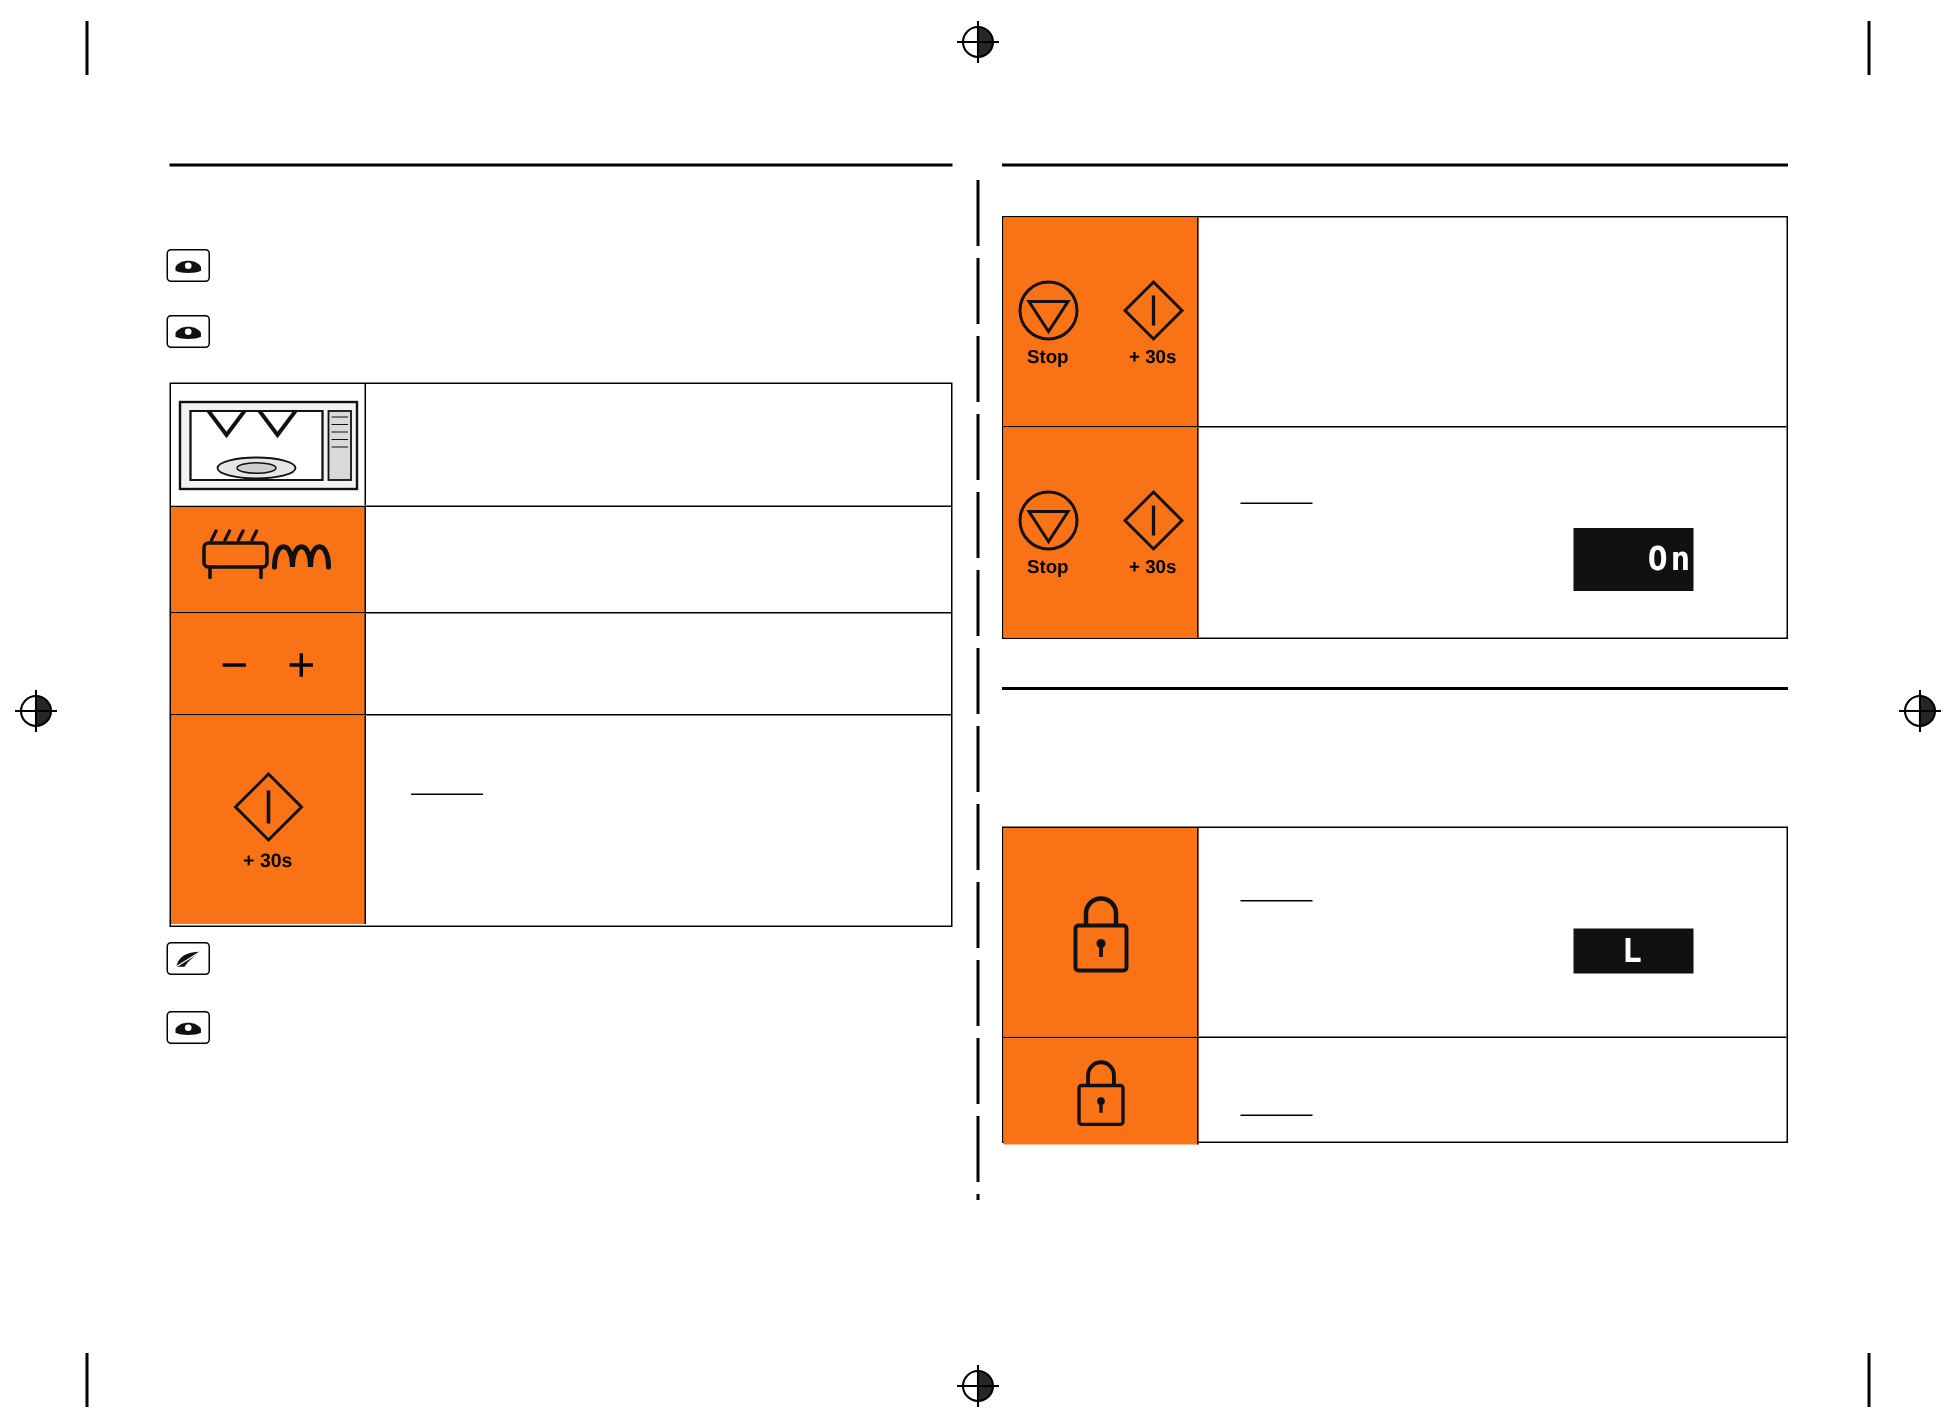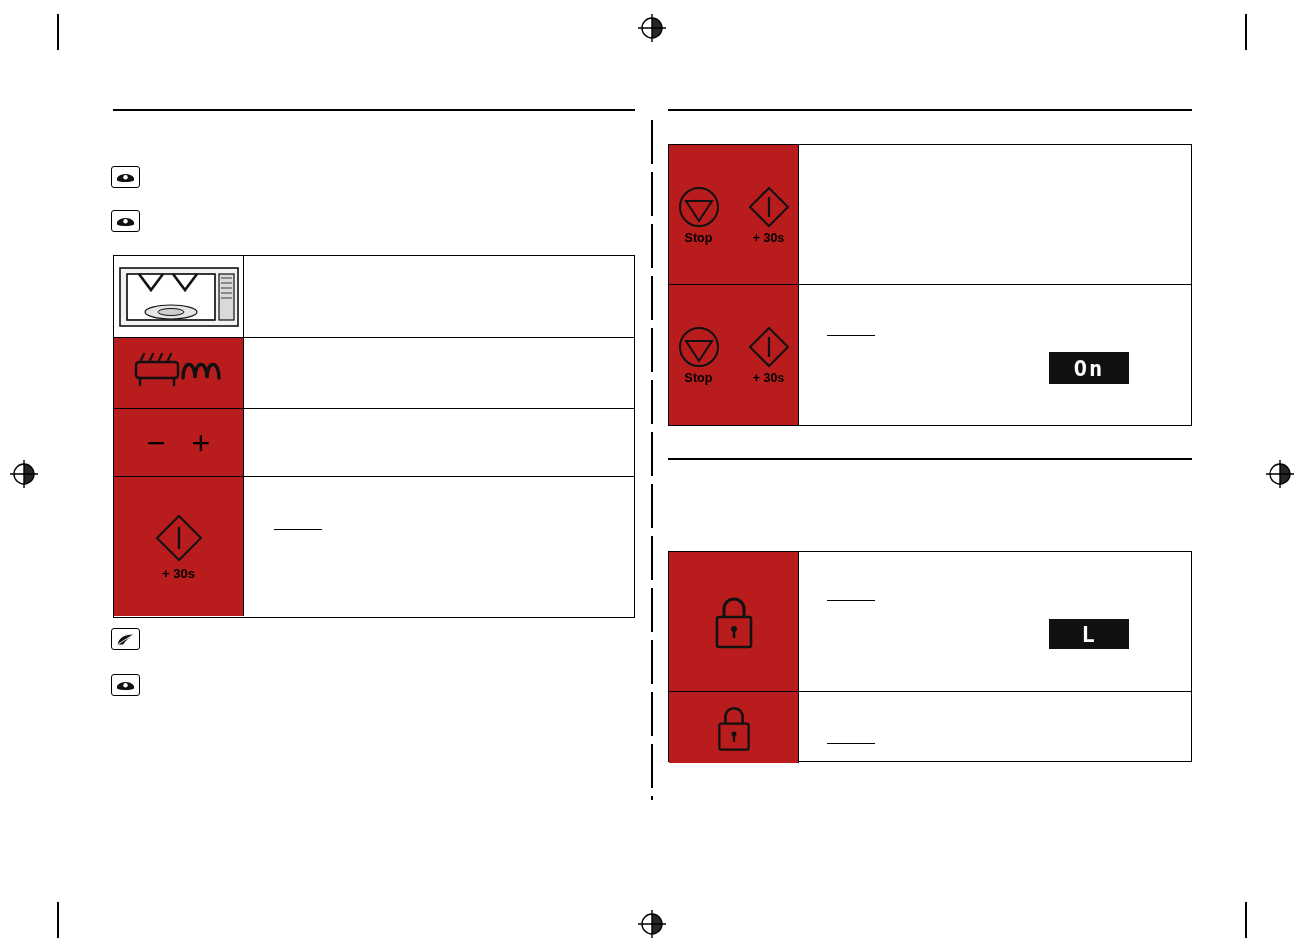--- a/index.html
+++ b/index.html
@@ -21,21 +21,21 @@
 
   
   .chip{position:absolute;width:27px;height:20px;border:1.3px solid #000;border-radius:3px;
         background:#fff;display:flex;align-items:center;justify-content:center;}
   .chip svg{display:block;}
 
   
   .tbl{position:absolute;border:1.4px solid #000;box-sizing:border-box;}
   .row{display:flex;border-bottom:1.4px solid #000;box-sizing:border-box;}
   .row:last-child{border-bottom:none;}
-  .cell-icon{background:#b91c1c;border-right:1.4px solid #000;box-sizing:border-box;
+  .cell-icon{background:#f97316;border-right:1.4px solid #000;box-sizing:border-box;
              display:flex;align-items:center;justify-content:center;gap:26px;}
   .cell-txt{flex:1;box-sizing:border-box;position:relative;}
 
   
   .ul{position:absolute;height:1.2px;background:#000;}
 
   
   .lcd{position:absolute;background:#111;display:flex;align-items:center;justify-content:center;}
   .lcd span{
     font-family:"DejaVu Sans Mono", monospace;
@@ -197,21 +197,21 @@
         <div class="stopwrap">
           <svg width="44" height="44" viewBox="0 0 44 44">
             <path d="M22 3 L41 22 L22 41 L3 22 Z" fill="none" stroke="#111" stroke-width="2"></path>
             <path d="M22 12 V32" stroke="#111" stroke-width="2.2"></path>
           </svg>
           <span class="lbl">+ 30s</span>
         </div>
       </div>
       <div class="cell-txt">
         <div class="ul" style="left:28px;top:50px;width:48px;"></div>
-        <div class="lcd" style="left:250px;top:67px;width:80px;height:32px;">
+        <div class="lcd" style="left:250px;top:67px;width:80px;height:42px;justify-content:flex-end;">
           <span>On</span>
         </div>
       </div>
     </div>
   </div>
 
   <div class="tbl" style="left:668px;top:551px;width:524px;height:211px;">
 
     <div class="row" style="height:140px;">
       <div class="cell-icon" style="width:130px;">

